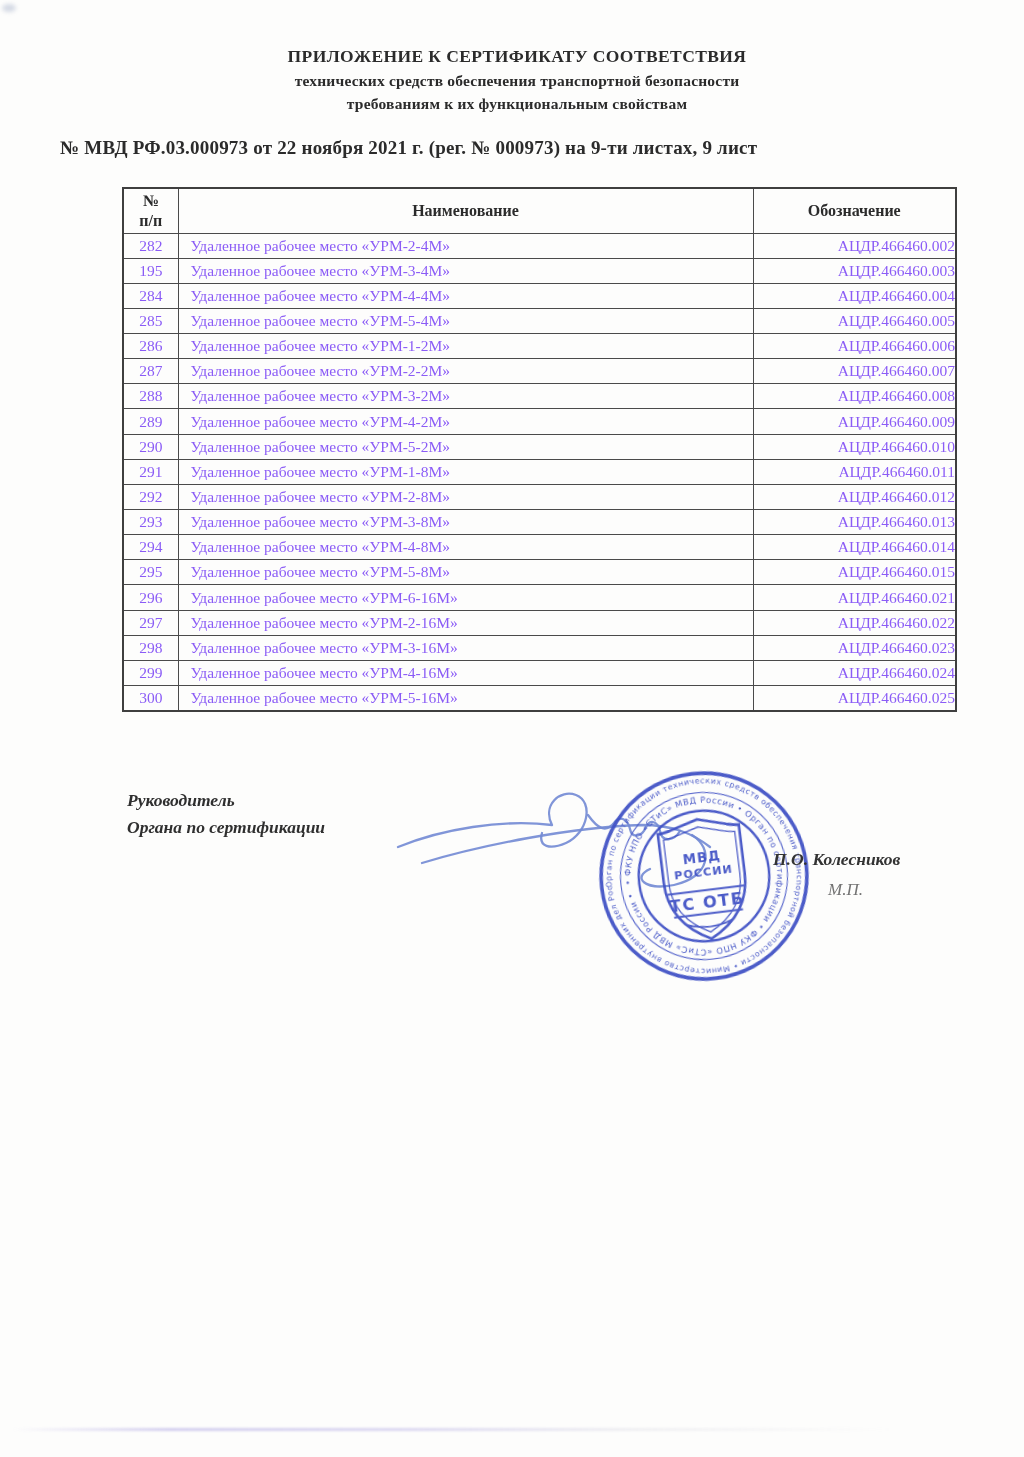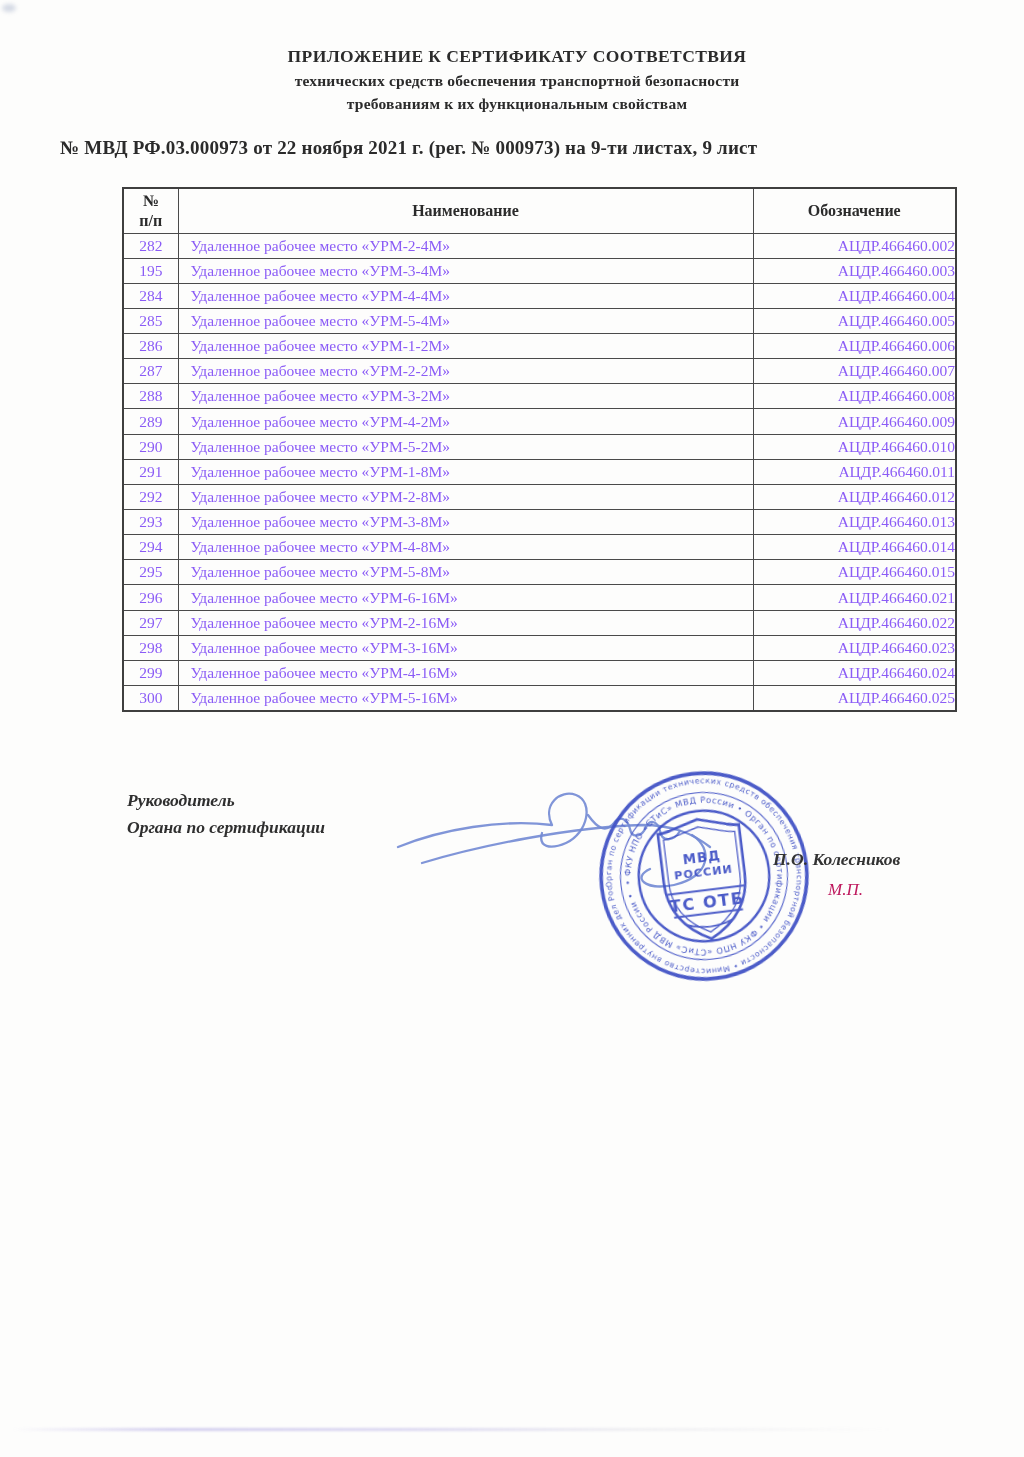--- a/index.html
+++ b/index.html
@@ -47,21 +47,21 @@
     position:absolute; top:787px; left:127px;
     font-weight:bold; font-style:italic; font-size:17.5px;
     line-height:27px; color:#2f2f2f;
   }
   .signer-name {
     position:absolute; top:849px; left:773px;
     font-weight:bold; font-style:italic; font-size:17.5px; color:#333;
   }
   .mp-note {
     position:absolute; top:880px; left:828px;
-    font-style:italic; font-size:17px; color:#be185d;
+    font-style:italic; font-size:17px; color:#737373;
   }
 
   
   .signature-svg { position:absolute; top:785px; left:392px; width:340px; height:115px; }
   .signature-svg path {
     fill:none; stroke:#7289d4; stroke-width:2.3;
     stroke-linecap:round; stroke-linejoin:round; opacity:.9;
   }
 
   

